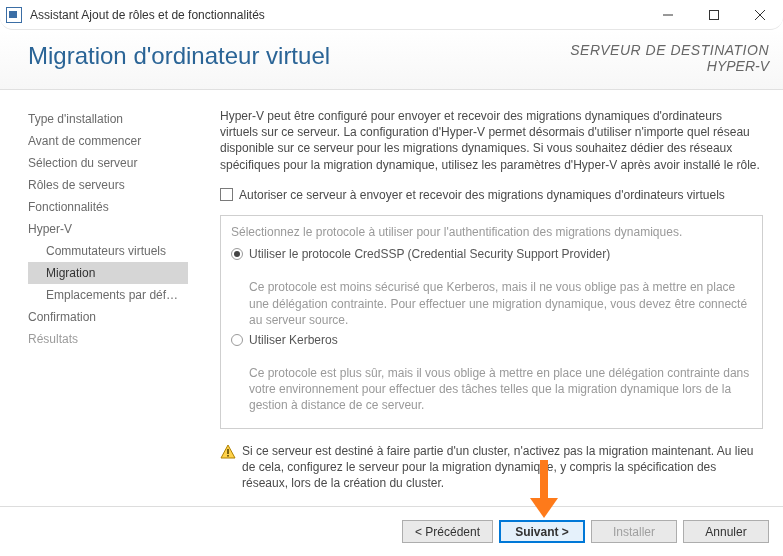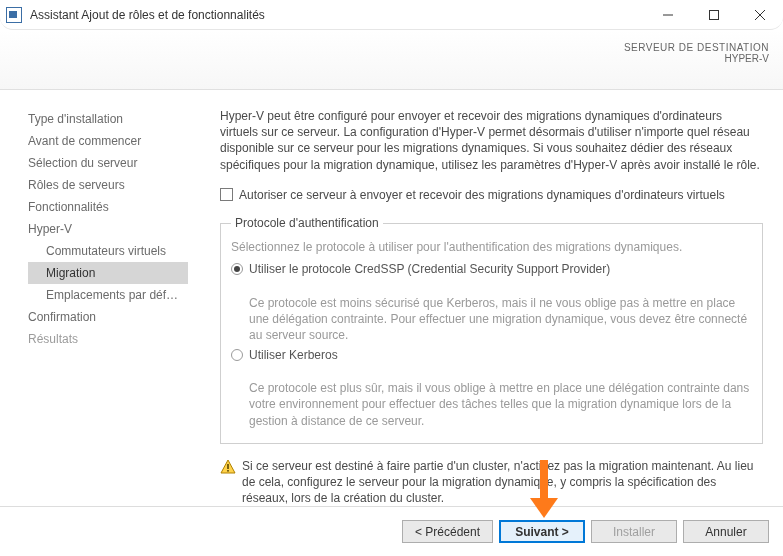--- a/index.html
+++ b/index.html
@@ -56,22 +56,23 @@
   .headerband h1 {
     margin:0;
     font-weight: 300;
     font-size: 24px;
     color: #2a6496;
   }
   .destbox {
     position:absolute;
     right: 14px; top: 12px;
     text-align: right;
-    font-size: 10px;
+    font-size: 14px;
     color: #666;
+    font-style: italic;
   }
   .destbox .lbl { letter-spacing: 0.5px; }
   .destbox .srv { color:#666; }
 
   .content {
     display:flex;
     padding: 18px 14px 0 28px;
     height: 386px;
   }
   .nav {
@@ -230,20 +231,21 @@
     <div class="winbtn">
       <svg width="10" height="10">
           <line x1="0" y1="0" x2="10" y2="10" stroke="#333" stroke-width="1"></line>
           <line x1="10" y1="0" x2="0" y2="10" stroke="#333" stroke-width="1"></line>
         </svg>
     </div>
   </div>
 </div>
 
 <div class="headerband">
+  <h1>Migration d'ordinateur virtuel</h1>
   <div class="destbox">
     <div class="lbl">SERVEUR DE DESTINATION</div>
     <div class="srv">HYPER-V</div>
   </div>
 </div>
 
 <div class="content">
   <div class="nav">
     <div class="item">Type d'installation</div>
     <div class="item">Avant de commencer</div>
@@ -260,21 +262,20 @@
 
   <div class="main">
     <div class="intro">Hyper-V peut être configuré pour envoyer et recevoir des migrations dynamiques d'ordinateurs virtuels sur ce serveur. La configuration d'Hyper-V permet désormais d'utiliser n'importe quel réseau disponible sur ce serveur pour les migrations dynamiques. Si vous souhaitez dédier des réseaux spécifiques pour la migration dynamique, utilisez les paramètres d'Hyper-V après avoir installé le rôle.</div>
 
     <div class="chkrow">
       <div class="chkbox"></div>
       <div>Autoriser ce serveur à envoyer et recevoir des migrations dynamiques d'ordinateurs virtuels</div>
     </div>
 
     <fieldset class="auth">
-      <legend>Protocole d'authentification</legend>
       <div class="hint">Sélectionnez le protocole à utiliser pour l'authentification des migrations dynamiques.</div>
 
       <div class="radio-row">
         <div class="radio checked"></div>
         <div class="opt-label">Utiliser le protocole CredSSP (Credential Security Support Provider)</div>
       </div>
       <div class="opt-desc">Ce protocole est moins sécurisé que Kerberos, mais il ne vous oblige pas à mettre en place une délégation contrainte. Pour effectuer une migration dynamique, vous devez être connecté au serveur source.</div>
 
       <div class="radio-row">
         <div class="radio"></div>

